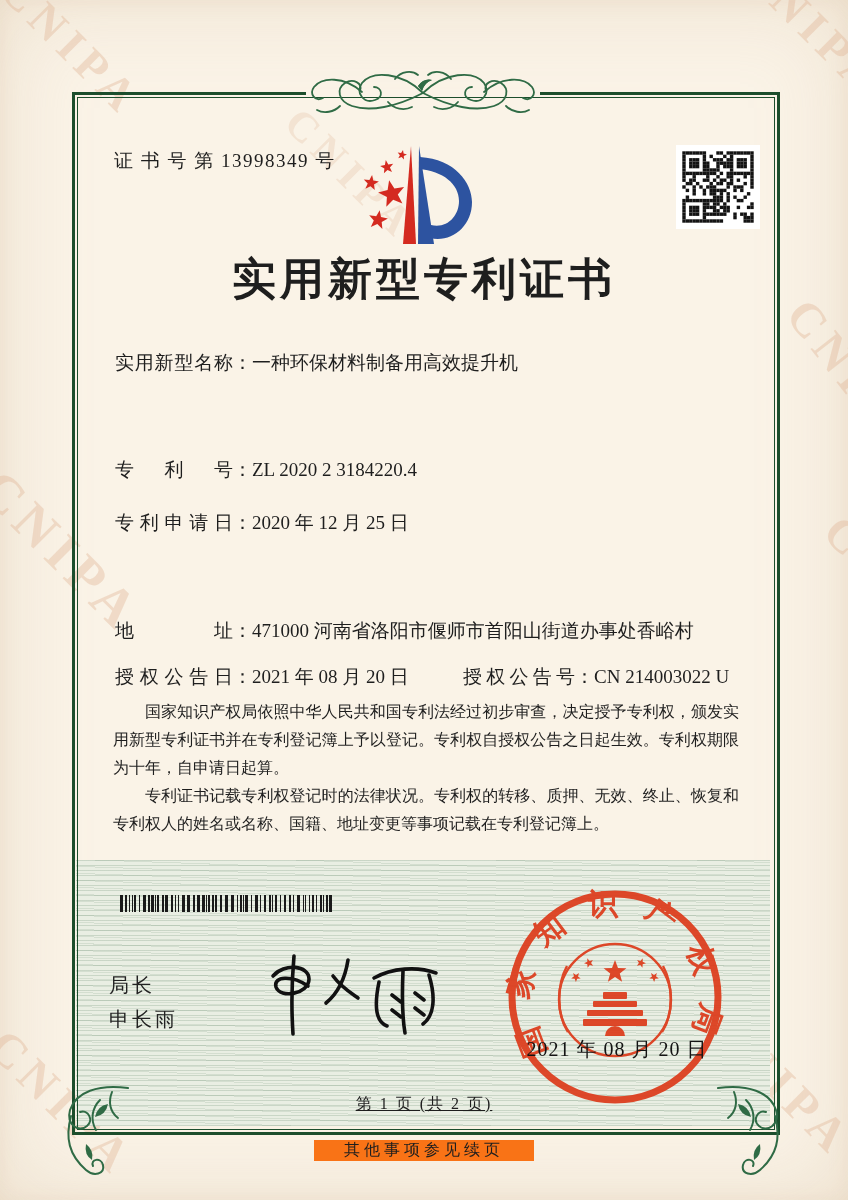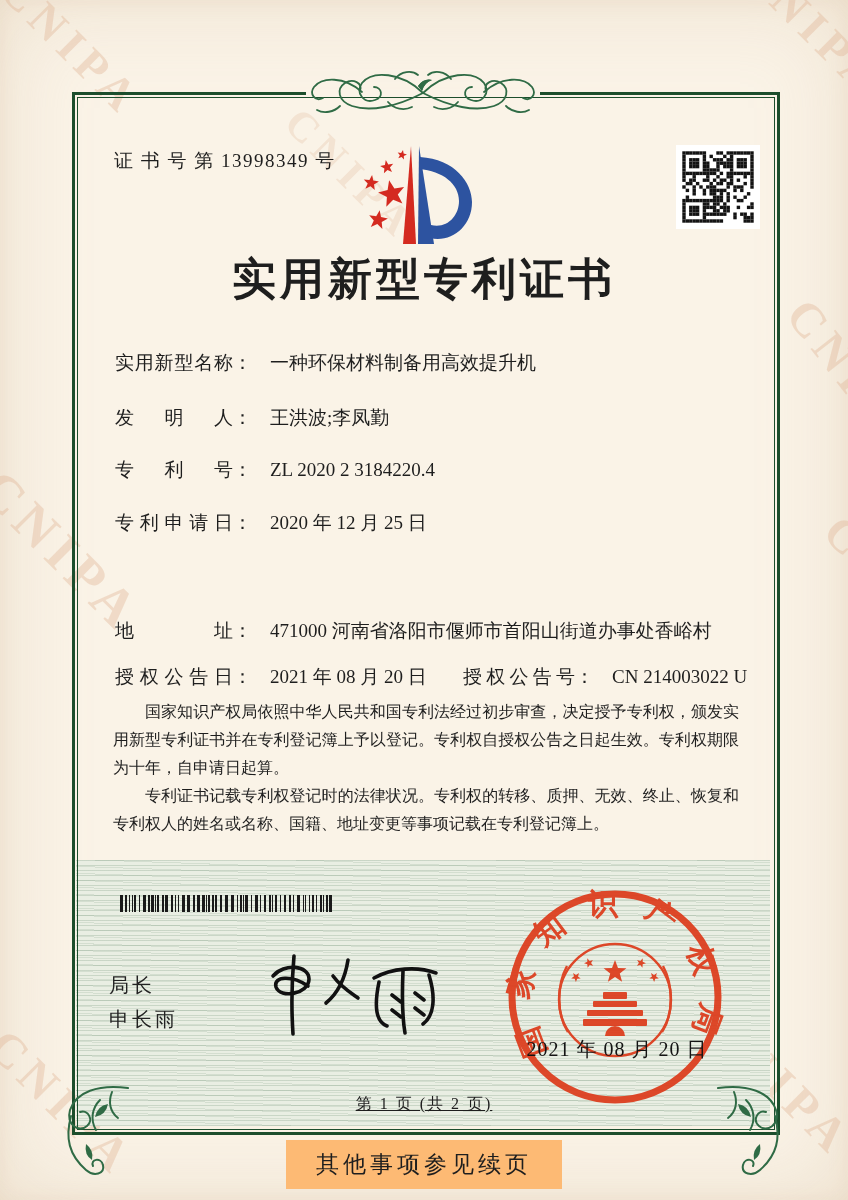--- a/index.html
+++ b/index.html
@@ -24,39 +24,39 @@
   .orn{position:absolute;z-index:4;pointer-events:none;}
   
   .cert-no{position:absolute;left:114px;top:148px;font-size:19px;letter-spacing:1.5px;z-index:5;font-family:Liberation Serif, serif;}
   .logo{position:absolute;left:358px;top:144px;z-index:5;}
   .qr{position:absolute;left:676px;top:145px;width:84px;height:84px;background:#fff;
       padding:0;z-index:5;}
   .title{position:absolute;left:0;top:250px;width:100%;text-align:center;font-size:44px;
          font-weight:bold;letter-spacing:4px;z-index:5;}
   .row{position:absolute;left:115px;font-size:19px;z-index:5;white-space:nowrap;}
   .lbl{display:inline-block;width:118px;text-align:justify;text-align-last:justify;}
-  .val{margin-left:18px;}
+  .val{margin-left:0;}
   .pair2{position:absolute;left:348px;top:0;white-space:nowrap;}
   .pair2 .lbl{width:112px;}
   .body-text{position:absolute;left:113px;top:698px;width:626px;font-size:16px;
              line-height:28px;text-align:justify;z-index:5;}
   .body-text p{margin:0;text-indent:2em;}
   .barcode{position:absolute;left:120px;top:895px;z-index:5;}
   .director-title,.director-name{position:absolute;left:109px;font-family:"Liberation Sans","DejaVu Sans",sans-serif;
              font-size:20px;letter-spacing:3px;z-index:6;color:#222;}
   .director-title{top:972px;}
   .director-name{top:1006px;}
   .signature{position:absolute;left:256px;top:946px;z-index:6;}
   .seal{position:absolute;left:503px;top:886px;z-index:6;}
   .seal-date{position:absolute;left:505px;top:1036px;width:224px;text-align:center;
              font-size:20px;letter-spacing:1px;color:#141414;z-index:7;}
   .page-info{position:absolute;left:0;top:1094px;width:100%;text-align:center;font-size:16px;
              letter-spacing:2px;z-index:5;text-decoration:underline;}
   .footer-note{position:absolute;left:50%;transform:translateX(-50%);top:1140px;
-             background:#fdba74;padding:9px 30px;font-size:23px;letter-spacing:4px;z-index:5;}
+             background:#f97316;padding:0 30px;font-size:16px;letter-spacing:4px;z-index:5;}
 </style>
 </head>
 <body>
 
 <div class="page">
 
   <span class="wm" style="left:-18px;top:18px;font-size:46px;">CNIPA</span>
   <span class="wm" style="left:268px;top:150px;font-size:42px;color:rgba(224,178,148,.25);">CNIPA</span>
   <span class="wm" style="left:724px;top:0px;font-size:46px;">CNIPA</span>
   <span class="wm" style="left:762px;top:350px;font-size:48px;transform:rotate(52deg);">CNIPA</span>
@@ -370,23 +370,20 @@
       <rect x="67.5" y="74.3" width="3.4" height="3.4" fill="#131313"></rect>
       <rect x="70.9" y="74.3" width="3.4" height="3.4" fill="#131313"></rect>
       <rect x="74.3" y="74.3" width="3.4" height="3.4" fill="#131313"></rect>
     </svg>
 
   <div class="title">实用新型专利证书</div>
 
   <div class="row" style="top:350px">
     <span class="lbl">实用新型名称</span><span>：</span><span class="val">一种环保材料制备用高效提升机</span>
   </div>
-  <div class="row" style="top:405px">
-    <span class="lbl">发明人</span><span>：</span><span class="val">王洪波;李凤勤</span>
-  </div>
   <div class="row" style="top:457px">
     <span class="lbl">专利号</span><span>：</span><span class="val">ZL 2020 2 3184220.4</span>
   </div>
   <div class="row" style="top:510px">
     <span class="lbl">专利申请日</span><span>：</span><span class="val">2020 年 12 月 25 日</span>
   </div>
   <div class="row" style="top:618px">
     <span class="lbl">地址</span><span>：</span><span class="val">471000  河南省洛阳市偃师市首阳山街道办事处香峪村</span>
   </div>
   <div class="row" style="top:664px;width:640px">

